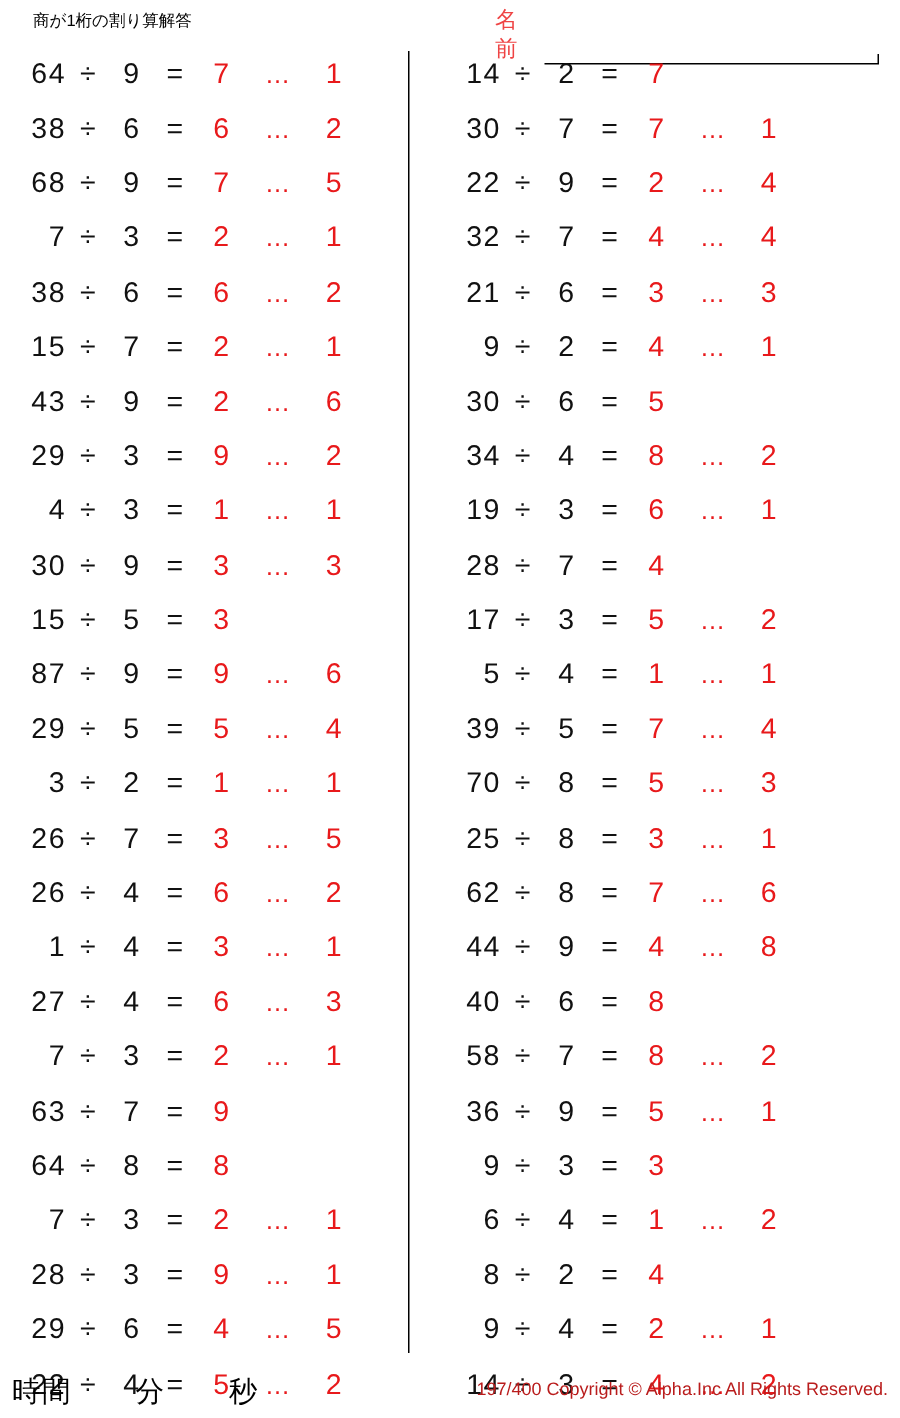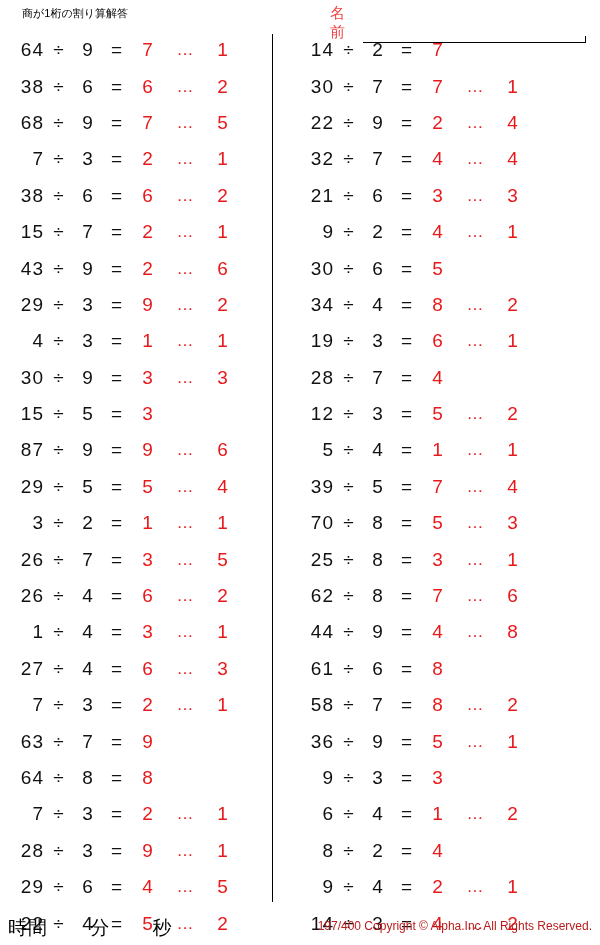--- a/index.html
+++ b/index.html
@@ -462,21 +462,21 @@
         <div class="row">
           <span class="cell c-a">28</span>
           <span class="cell c-op">÷</span>
           <span class="cell c-b">7</span>
           <span class="cell c-eq">=</span>
           <span class="cell c-q">4</span>
           <span class="cell c-dots"></span>
           <span class="cell c-r"></span>
         </div>
         <div class="row">
-          <span class="cell c-a">12</span>
+          <span class="cell c-a">17</span>
           <span class="cell c-op">÷</span>
           <span class="cell c-b">3</span>
           <span class="cell c-eq">=</span>
           <span class="cell c-q">5</span>
           <span class="cell c-dots">…</span>
           <span class="cell c-r">2</span>
         </div>
         <div class="row">
           <span class="cell c-a">5</span>
           <span class="cell c-op">÷</span>
@@ -525,21 +525,21 @@
         <div class="row">
           <span class="cell c-a">44</span>
           <span class="cell c-op">÷</span>
           <span class="cell c-b">9</span>
           <span class="cell c-eq">=</span>
           <span class="cell c-q">4</span>
           <span class="cell c-dots">…</span>
           <span class="cell c-r">8</span>
         </div>
         <div class="row">
-          <span class="cell c-a">61</span>
+          <span class="cell c-a">40</span>
           <span class="cell c-op">÷</span>
           <span class="cell c-b">6</span>
           <span class="cell c-eq">=</span>
           <span class="cell c-q">8</span>
           <span class="cell c-dots"></span>
           <span class="cell c-r"></span>
         </div>
         <div class="row">
           <span class="cell c-a">58</span>
           <span class="cell c-op">÷</span>

